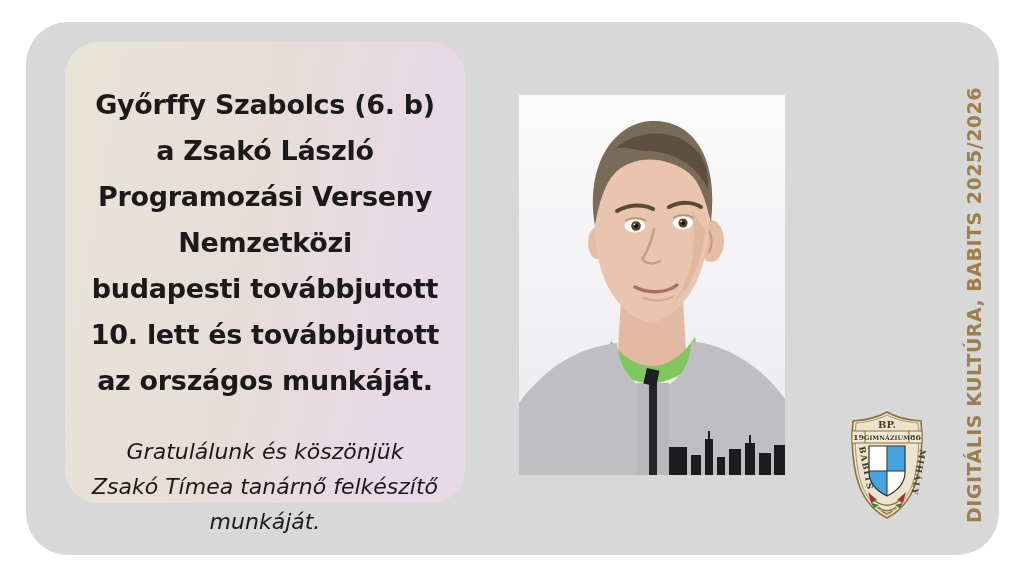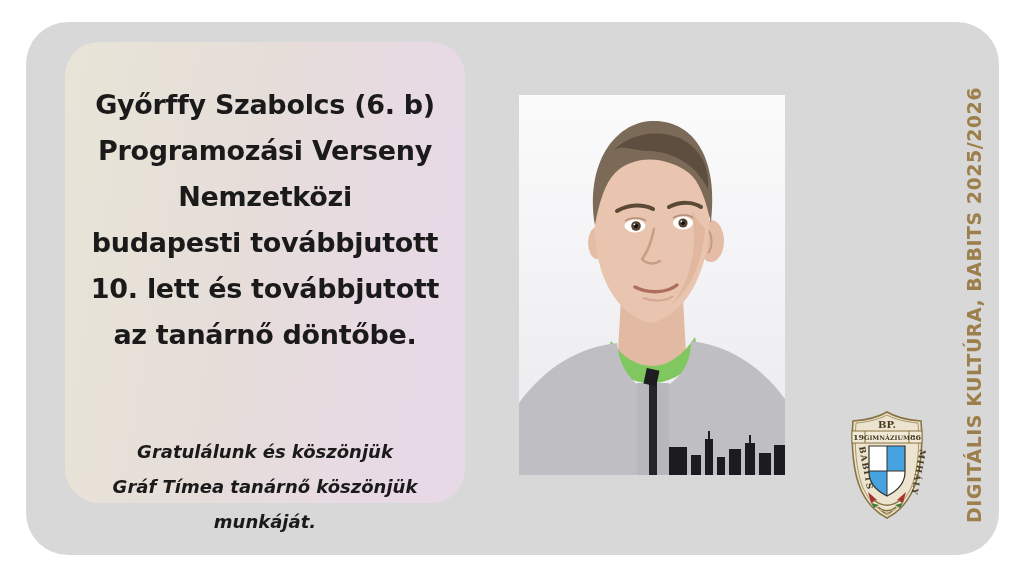--- a/index.html
+++ b/index.html
@@ -36,22 +36,22 @@
     letter-spacing: -0.3px;
     margin-top: 16px;
   }
   .announcement .line { white-space: nowrap; }
   .congrats {
     position: absolute;
     left: 29px; top: 412px;
     width: 420px;
     text-align: center;
     color: #1a1a1a;
-    font-size: 18px;
-    font-weight: 700;
+    font-size: 22px;
+    font-weight: 400;
     font-style: italic;
     line-height: 35px;
   }
   .congrats .line { white-space: nowrap; }
   .photo {
     position: absolute;
     left: 493px; top: 73px;
     width: 266px; height: 380px;
     overflow: hidden;
   }
@@ -77,30 +77,31 @@
 </style>
 </head>
 <body>
 
 <div class="card">
 
   <div class="text-panel"></div>
 
   <div class="announcement">
     <div class="line">Győrffy Szabolcs (6. b)</div>
+    <div class="line">a Zsakó László</div>
     <div class="line">Programozási Verseny</div>
     <div class="line">Nemzetközi</div>
     <div class="line">budapesti továbbjutott</div>
     <div class="line">10. lett és továbbjutott</div>
-    <div class="line">az tanárnő döntőbe.</div>
+    <div class="line">az országos munkáját.</div>
   </div>
 
   <div class="congrats">
     <div class="line">Gratulálunk és köszönjük</div>
-    <div class="line">Gráf Tímea tanárnő köszönjük</div>
+    <div class="line">Zsakó Tímea tanárnő felkészítő</div>
     <div class="line">munkáját.</div>
   </div>
 
   <div class="photo">
     <svg width="266" height="380" viewBox="0 0 266 380">
       <defs>
         <linearGradient id="pbg" x1="0" y1="0" x2="0" y2="1">
           <stop offset="0" stop-color="#fbfbfc"></stop>
           <stop offset="1" stop-color="#eaeaee"></stop>
         </linearGradient>

